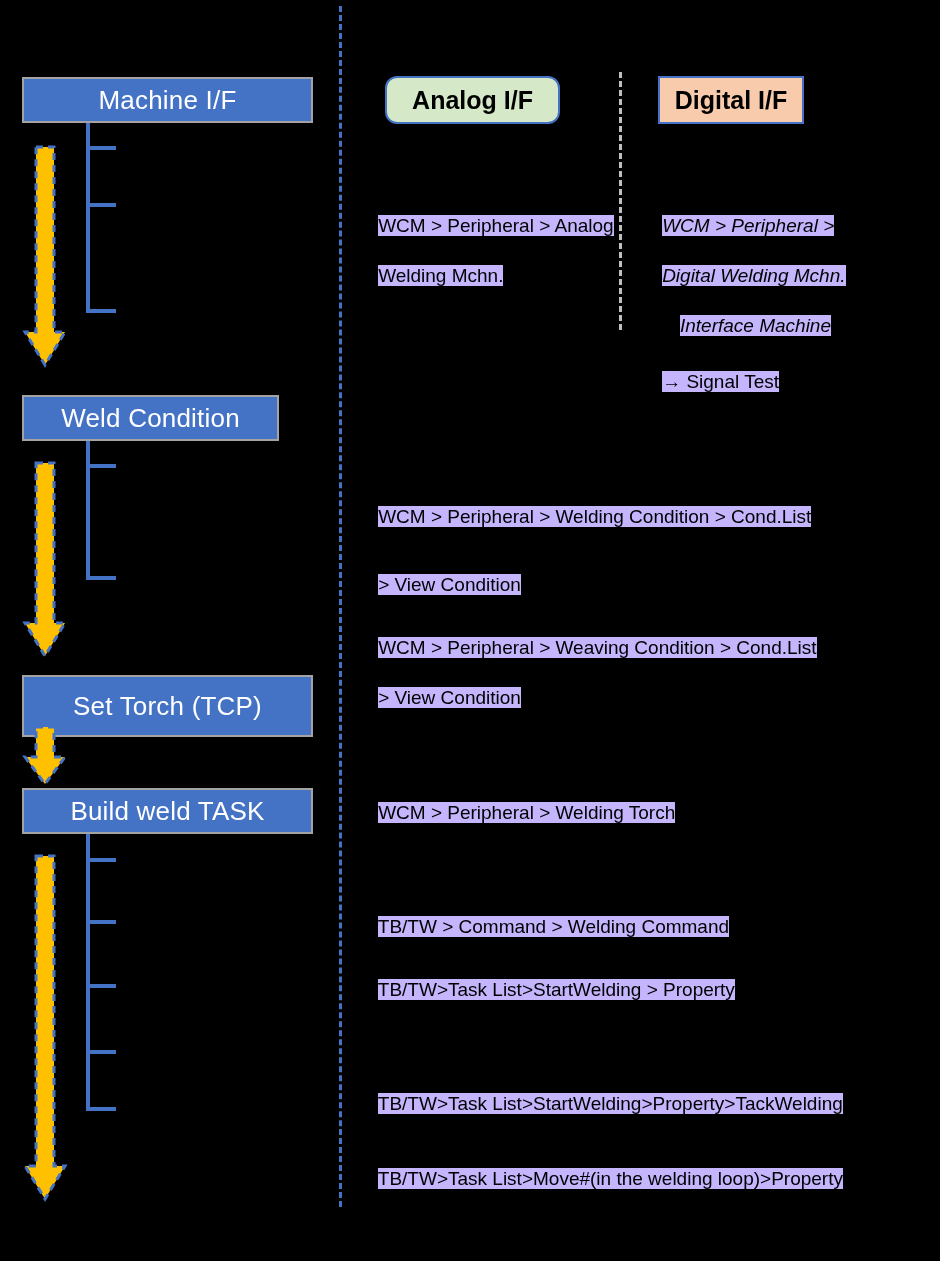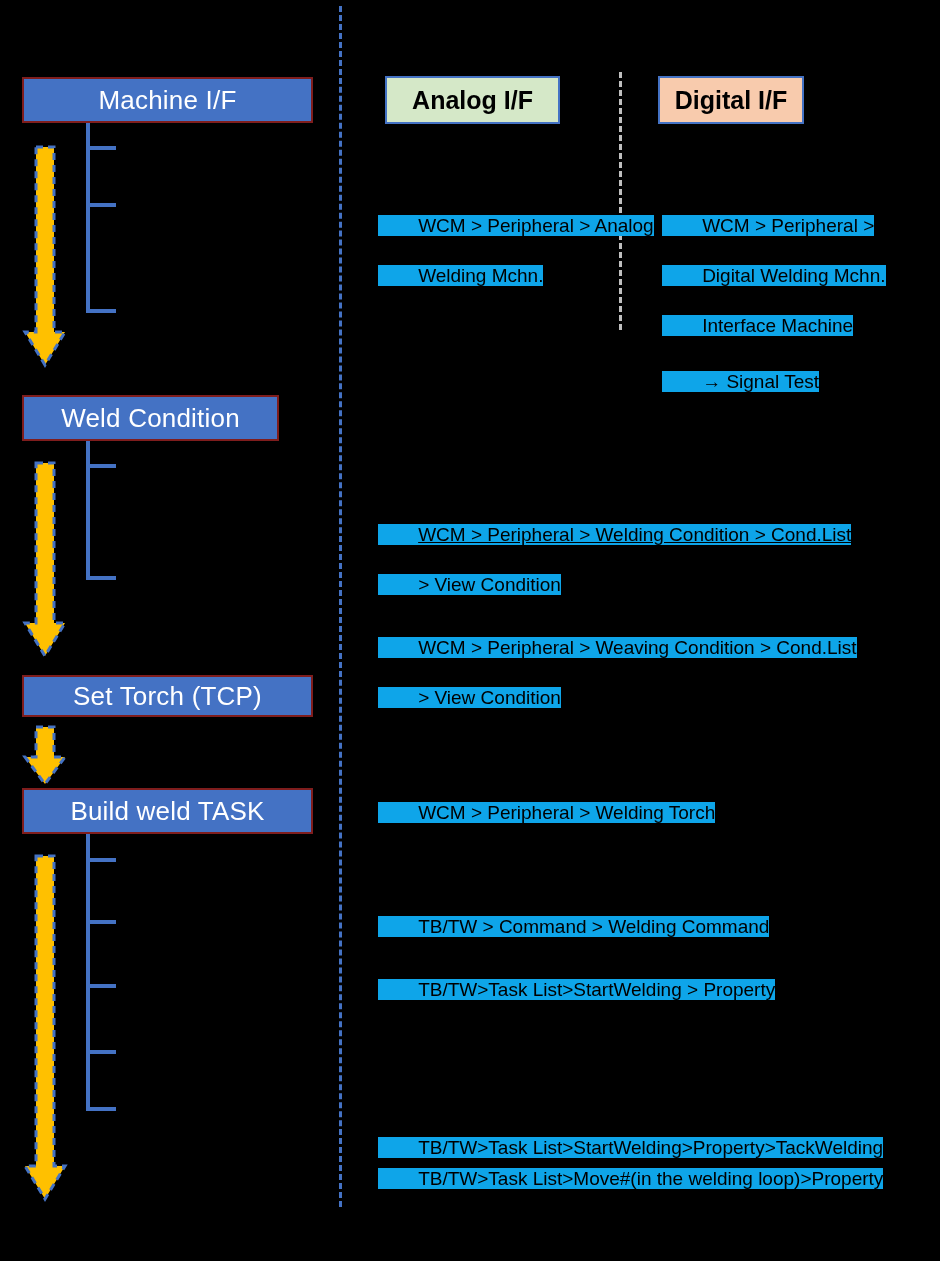--- a/index.html
+++ b/index.html
@@ -14,21 +14,21 @@
     background: #000000;
     overflow: hidden;
     font-family: "Liberation Sans", sans-serif;
   }
 
   
   .stage-box {
     position: absolute;
     box-sizing: border-box;
     background: #4472C4;
-    border: 2px solid #7f1d1d;
+    border: 2px solid #a3a3a3;
     color: #FFFFFF;
     font-size: 26px;
     font-weight: 400;
     display: flex;
     align-items: center;
     justify-content: center;
     letter-spacing: 0.2px;
   }
 
   
@@ -36,38 +36,37 @@
     position: absolute;
     box-sizing: border-box;
     border: 2px solid #4472C4;
     color: #000000;
     font-size: 25px;
     font-weight: bold;
     display: flex;
     align-items: center;
     justify-content: center;
   }
-  .hdr-analog { background: #D5E8C8; }
+  .hdr-analog { background: #D5E8C8; border-radius: 12px; }
   .hdr-digital { background: #F8CBAD; }
 
   
   .note {
     position: absolute;
     color: #000000;
     font-size: 19px;
     line-height: 25px;
     white-space: pre;
   }
   .note span.hl {
-    background: #0ea5e9;
+    background: #c4b5fd;
     box-decoration-break: clone;
-    padding-left: 40px;
     -webkit-box-decoration-break: clone;
   }
-  .note.indent { text-align: right; }
+  .note.indent { text-align: right; font-style: italic; }
 
   
   .vsep {
     position: absolute;
     width: 0;
     border-left-width: 3px;
     border-left-style: dashed;
   }
   .vsep-blue { border-left-color: #4472C4; }
   .vsep-gray { border-left-color: #BFBFBF; }
@@ -128,21 +127,21 @@
   <div class="bracket-stem" style="left:86px; top:441px; height:139px;"></div>
   <div class="bracket-tick" style="left:86px; top:464px; width:30px;"></div>
   <div class="bracket-tick" style="left:86px; top:576px; width:30px;"></div>
 
   <div class="arrow" style="left:22px; top:460px; width:46px; height:200px;">
     <svg width="46" height="200" viewBox="0 0 46 200">
       <polygon points="14,3 32,3 32,163 43,163 23,196 3,163 14,163" fill="#FFC000" stroke="#4472C4" stroke-width="3" stroke-dasharray="7,5"></polygon>
     </svg>
   </div>
 
-  <div class="stage-box" style="left:22px; top:675px; width:291px; height:42px;">
+  <div class="stage-box" style="left:22px; top:675px; width:291px; height:62px;">
     <span>Set Torch (TCP)</span>
   </div>
 
   <div class="arrow" style="left:22px; top:724px; width:46px; height:64px;">
     <svg width="46" height="64" viewBox="0 0 46 64">
       <polygon points="14,3 32,3 32,33 43,33 23,60 3,33 14,33" fill="#FFC000" stroke="#4472C4" stroke-width="3" stroke-dasharray="7,5"></polygon>
     </svg>
   </div>
 
   <div class="stage-box" style="left:22px; top:788px; width:291px; height:46px;align-items:center;">
@@ -160,21 +159,21 @@
     <svg width="46" height="350" viewBox="0 0 46 350">
       <polygon points="14,3 32,3 32,313 43,313 23,346 3,313 14,313" fill="#FFC000" stroke="#4472C4" stroke-width="3" stroke-dasharray="7,5"></polygon>
     </svg>
   </div>
 
   <div class="note" style="left:357px; top:188px;">
     <span class="hl">WCM &gt; Peripheral &gt; Analog</span><br>
     <span class="hl">Welding Mchn.</span>
   </div>
 
-  <div class="note" style="left:357px; top:497px;text-decoration:underline;">
+  <div class="note" style="left:357px; top:479px;">
     <span class="hl">WCM &gt; Peripheral &gt; Welding Condition &gt; Cond.List</span>
   </div>
 
   <div class="note" style="left:357px; top:547px;">
     <span class="hl">&gt; View Condition</span>
   </div>
 
   <div class="note" style="left:357px; top:610px;">
     <span class="hl">WCM &gt; Peripheral &gt; Weaving Condition &gt; Cond.List</span>
   </div>
@@ -188,21 +187,21 @@
   </div>
 
   <div class="note" style="left:357px; top:775px;">
     <span class="hl">WCM &gt; Peripheral &gt; Welding Torch</span>
   </div>
 
   <div class="note" style="left:357px; top:952px;">
     <span class="hl">TB/TW&gt;Task List&gt;StartWelding &gt; Property</span>
   </div>
 
-  <div class="note" style="left:357px; top:1110px;">
+  <div class="note" style="left:357px; top:1066px;">
     <span class="hl">TB/TW&gt;Task List&gt;StartWelding&gt;Property&gt;TackWelding</span>
   </div>
 
   <div class="note" style="left:357px; top:1141px;">
     <span class="hl">TB/TW&gt;Task List&gt;Move#(in the welding loop)&gt;Property</span>
   </div>
 
   <div class="note indent" style="left:641px; top:188px; width:190px;">
     <span class="hl">WCM &gt; Peripheral &gt;</span><br>
     <span class="hl">Digital Welding Mchn.</span><br>

